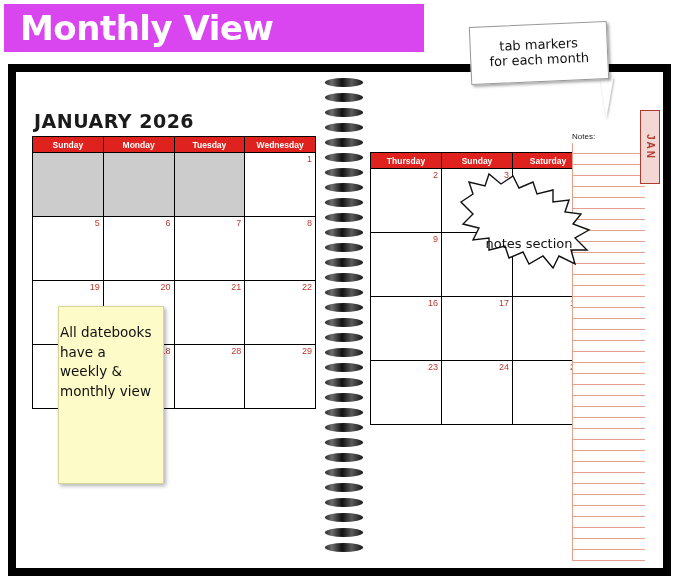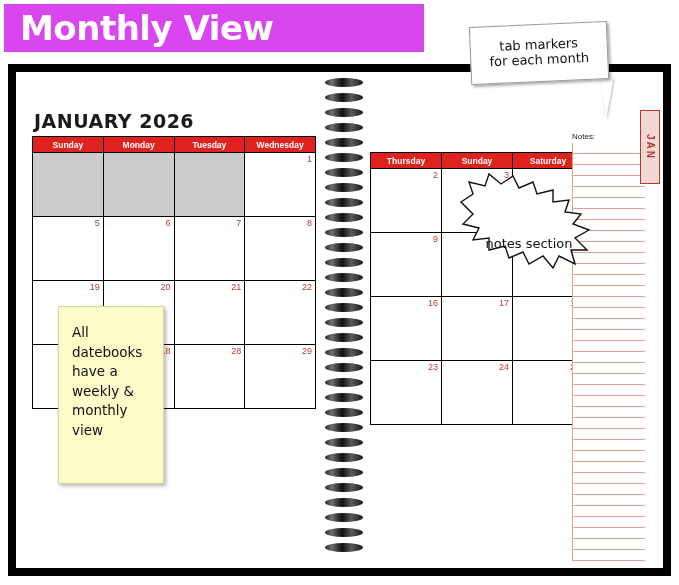--- a/index.html
+++ b/index.html
@@ -264,21 +264,21 @@
     position: absolute;
     left: 58px;
     top: 306px;
     width: 104px;
     height: 176px;
     background: #fdfbc8;
     border: 1px solid #d9d49a;
     box-shadow: 2px 2px 4px rgba(0,0,0,0.3);
   }
   #sticky-note .txt {
-    padding: 16px 10px 0 13px;
+    padding: 16px 10px 0 1px;
     font-size: 13.5px;
     line-height: 1.45;
     color: #111111;
     font-family: "DejaVu Sans", sans-serif;
   }
 </style>
 </head>
 <body>
 
 <div id="header-banner">

